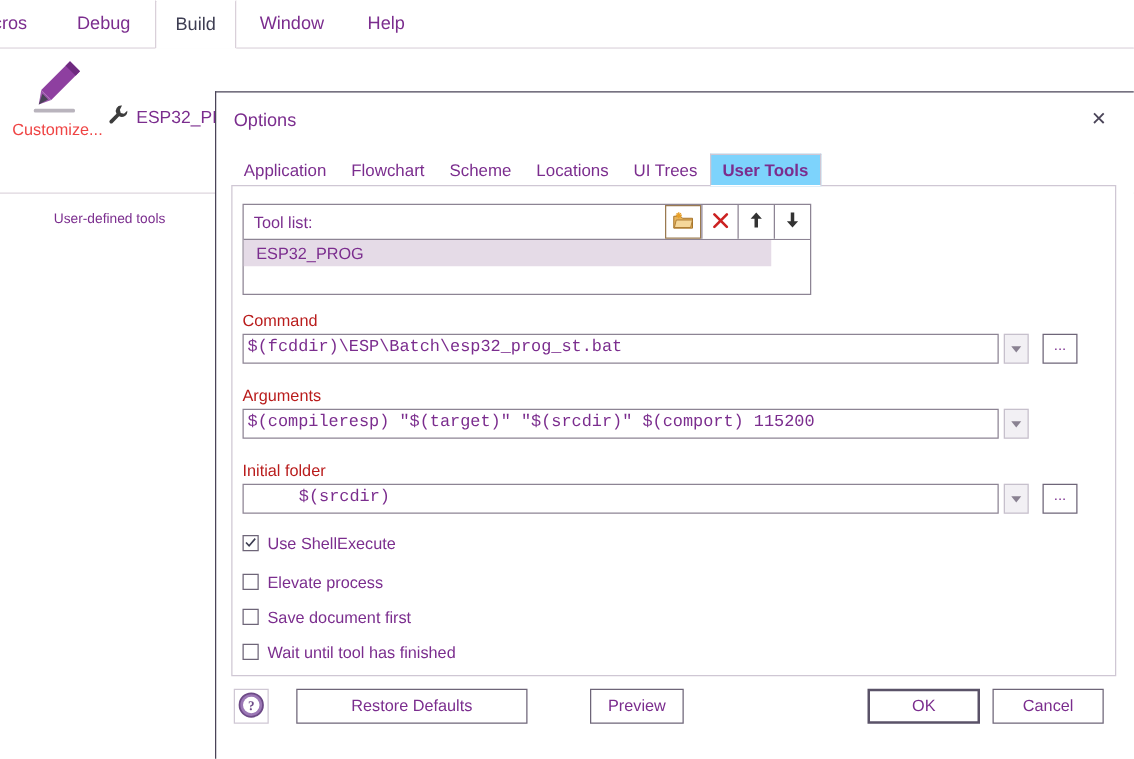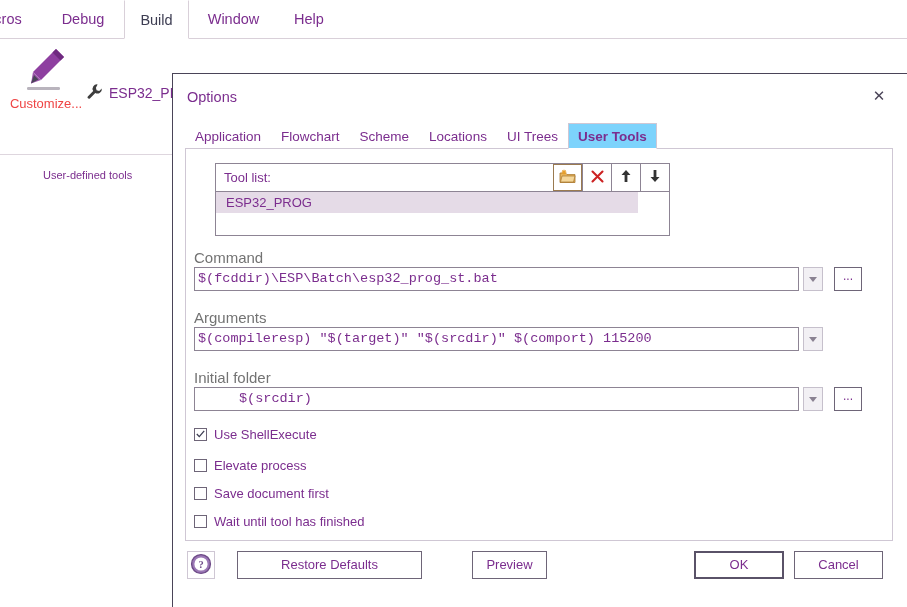--- a/index.html
+++ b/index.html
@@ -202,21 +202,20 @@
   
   #toollist-box {
     position: absolute;
     left: 21px;
     top: 89px;
     width: 455px;
     height: 73px;
     border: 1px solid #8d8494;
     box-sizing: border-box;
     background: #ffffff;
-    margin-left: 21px;
   }
   #toollist-header {
     position: relative;
     height: 28px;
     border-bottom: 1px solid #8d8494;
     box-sizing: border-box;
   }
   #toollist-label {
     position: absolute;
     left: 8px;
@@ -257,22 +256,22 @@
     cursor: pointer;
   }
   .tool-item.selected {
     background: #e5dbe7;
     width: 422px;
   }
 
   
   .field-label {
     position: absolute;
-    font-size: 15px;
-    color: #737373;
+    font-size: 13px;
+    color: #b91c1c;
   }
   .field-input {
     position: absolute;
     height: 24px;
     border: 1px solid #8d8494;
     box-sizing: border-box;
     background: #ffffff;
     font-family: "Liberation Mono", monospace;
     font-size: 13.5px;
     color: #7b2d8e;

